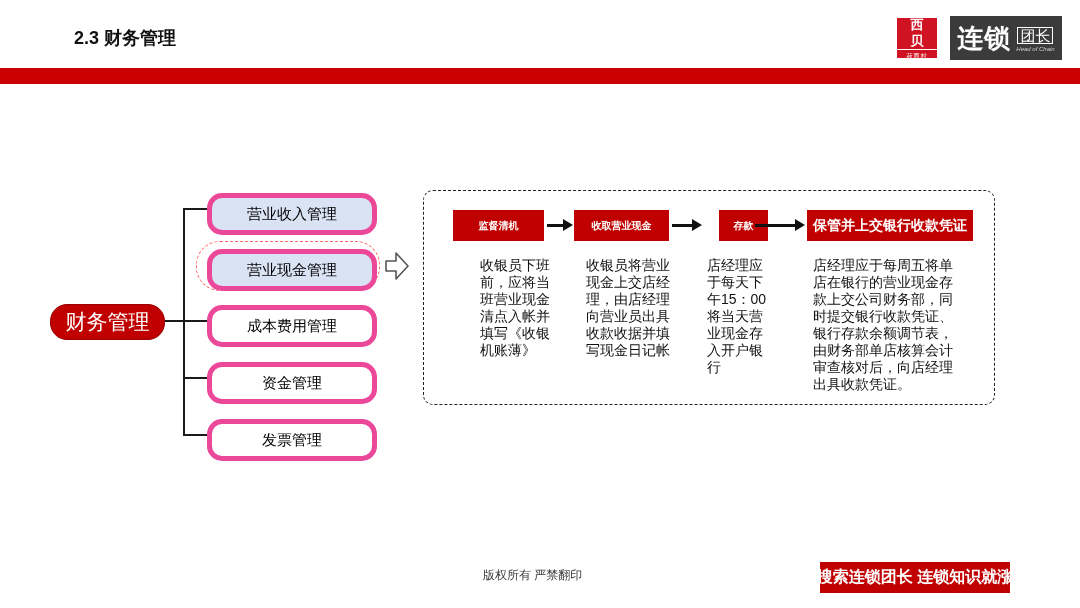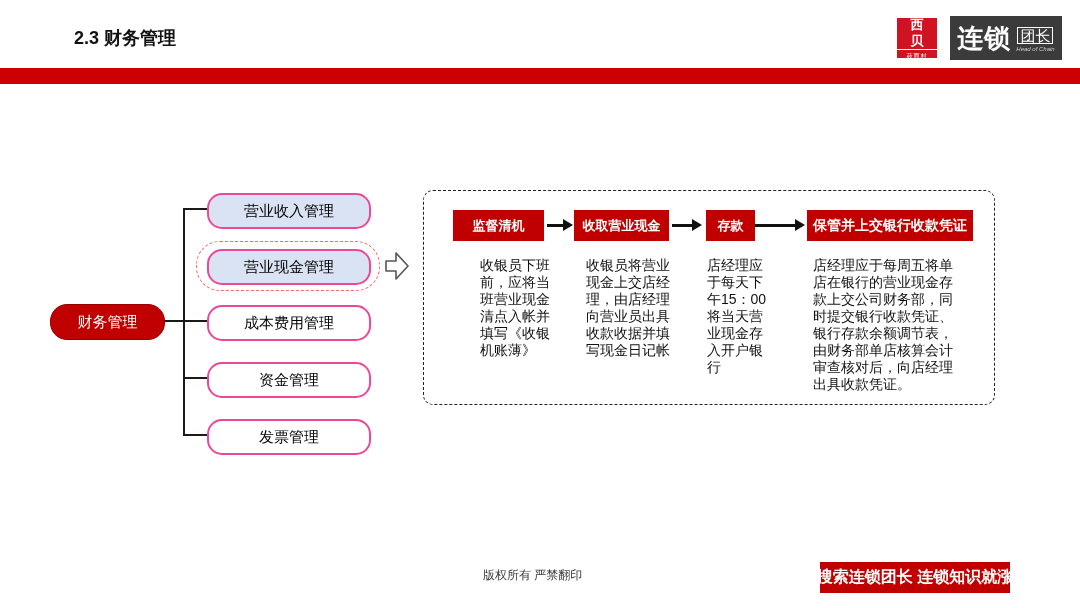--- a/index.html
+++ b/index.html
@@ -17,31 +17,31 @@
   .logo-liansuo{position:absolute;left:950px;top:16px;width:112px;height:44px;background:#3b3b3b;
     display:flex;align-items:center;justify-content:center;gap:5px;}
   .ls-main{color:#fff;font-size:26px;font-weight:bold;letter-spacing:1px;}
   .ls-right{display:flex;flex-direction:column;align-items:center;margin-top:2px;}
   .ls-badge{color:#fff;font-size:15px;font-weight:normal;border:1.5px solid #fff;padding:0 2px;line-height:15px;}
   .ls-tag{color:#cfcfcf;font-size:6px;font-style:italic;margin-top:2px;white-space:nowrap;}
 
   
   .tline{position:absolute;background:#1a1a1a;}
   .root-pill{position:absolute;left:50px;top:304px;width:113px;height:34px;background:#c00000;border:1px solid #9a0000;
-    border-radius:17px;color:#fff;font-size:15px;display:flex;align-items:center;justify-content:center;}
-  .tree-box{position:absolute;left:207px;width:160px;height:32px;border:2px solid #ec4899;border-radius:15px;
+    border-radius:17px;color:#fff;font-size:21px;display:flex;align-items:center;justify-content:center;}
+  .tree-box{position:absolute;left:207px;width:160px;height:32px;border:5px solid #ec4899;border-radius:15px;
     background:#fff;color:#000;font-size:15px;display:flex;align-items:center;justify-content:center;}
   .tree-box.blue{background:#dae3f3;}
   .dashed-highlight{position:absolute;left:196px;top:241px;width:182px;height:48px;border:1.5px dashed #f66;
     border-radius:24px;}
   .hollow-arrow{position:absolute;left:384px;top:250px;}
 
   
   .flow-wrap{position:absolute;left:423px;top:190px;width:570px;height:213px;border:1.5px dashed #222;border-radius:10px;}
-  .step-head{position:absolute;top:19px;height:31px;background:#c00000;color:#fff;font-size:13px;font-weight:bold;
+  .step-head{position:absolute;top:19px;height:31px;background:#c00000;color:#fff;font-size:10px;font-weight:bold;
     display:flex;align-items:center;justify-content:center;white-space:nowrap;}
   .step-desc{position:absolute;top:66px;color:#111;font-size:14px;line-height:17px;white-space:pre-line;}
   .flow-arrow{position:absolute;top:33px;height:3px;background:#111;}
   .flow-arrow::after{content:'';position:absolute;right:-9px;top:-5px;width:0;height:0;
     border-left:10px solid #111;border-top:6.5px solid transparent;border-bottom:6.5px solid transparent;}
 
   
   .copyright{position:absolute;left:483px;top:567px;font-size:12px;color:#3a3a3a;}
   .banner{position:absolute;left:820px;top:562px;width:190px;height:31px;background:#c00000;color:#fff;
     font-size:16px;font-weight:bold;display:flex;align-items:center;justify-content:center;white-space:nowrap;}
@@ -84,21 +84,21 @@
 
   <div class="hollow-arrow">
     <svg width="26" height="32" viewBox="0 0 26 32">
       <path d="M2 11 H12 V3 L24 16 L12 29 V21 H2 Z" fill="#ffffff" stroke="#555" stroke-width="1.6" stroke-linejoin="round"></path>
     </svg>
   </div>
 
   <div class="flow-wrap">
     <div class="step-head" style="left:29px;width:91px;">监督清机</div>
     <div class="step-head" style="left:150px;width:95px;">收取营业现金</div>
-    <div class="step-head" style="left:282px;width:49px;">存款</div>
+    <div class="step-head" style="left:295px;width:49px;">存款</div>
     <div class="step-head" style="left:383px;width:166px;font-size:14px;">保管并上交银行收款凭证</div>
 
     <div class="flow-arrow" style="left:123px;width:17px;"></div>
     <div class="flow-arrow" style="left:248px;width:21px;"></div>
     <div class="flow-arrow" style="left:331px;width:41px;"></div>
 
     <div class="step-desc" style="left:40px;width:80px;margin-left:16px;">收银员下班
 前，应将当
 班营业现金
 清点入帐并

